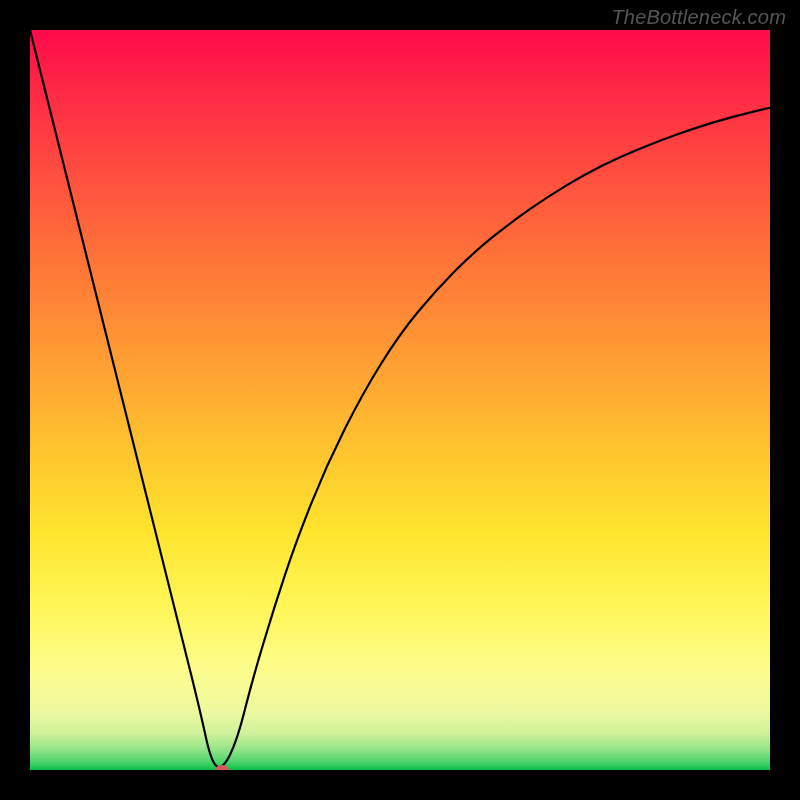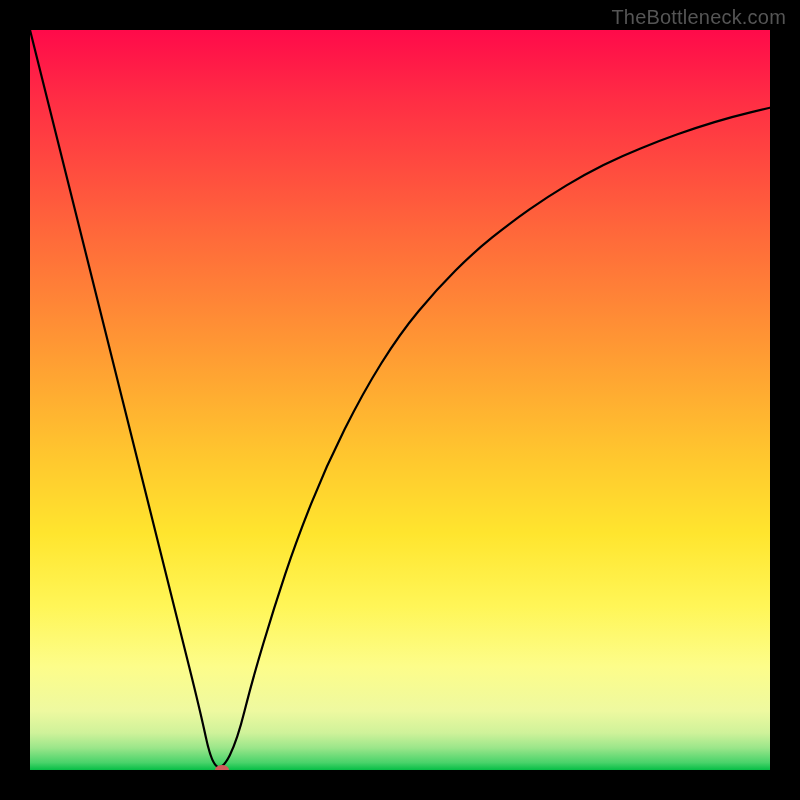--- a/index.html
+++ b/index.html
@@ -9,20 +9,21 @@
     height: 800px;
     overflow: hidden;
     background: #000;
     font-family: Arial, Helvetica, sans-serif;
   }
   .container {
     position: relative;
     width: 800px;
     height: 695px;
     background: #000;
+    font-style: italic;
   }
   .watermark {
     position: absolute;
     top: 6px;
     right: 14px;
     color: #555;
     font-size: 20px;
     font-weight: 400;
     letter-spacing: 0.2px;
     z-index: 10;

